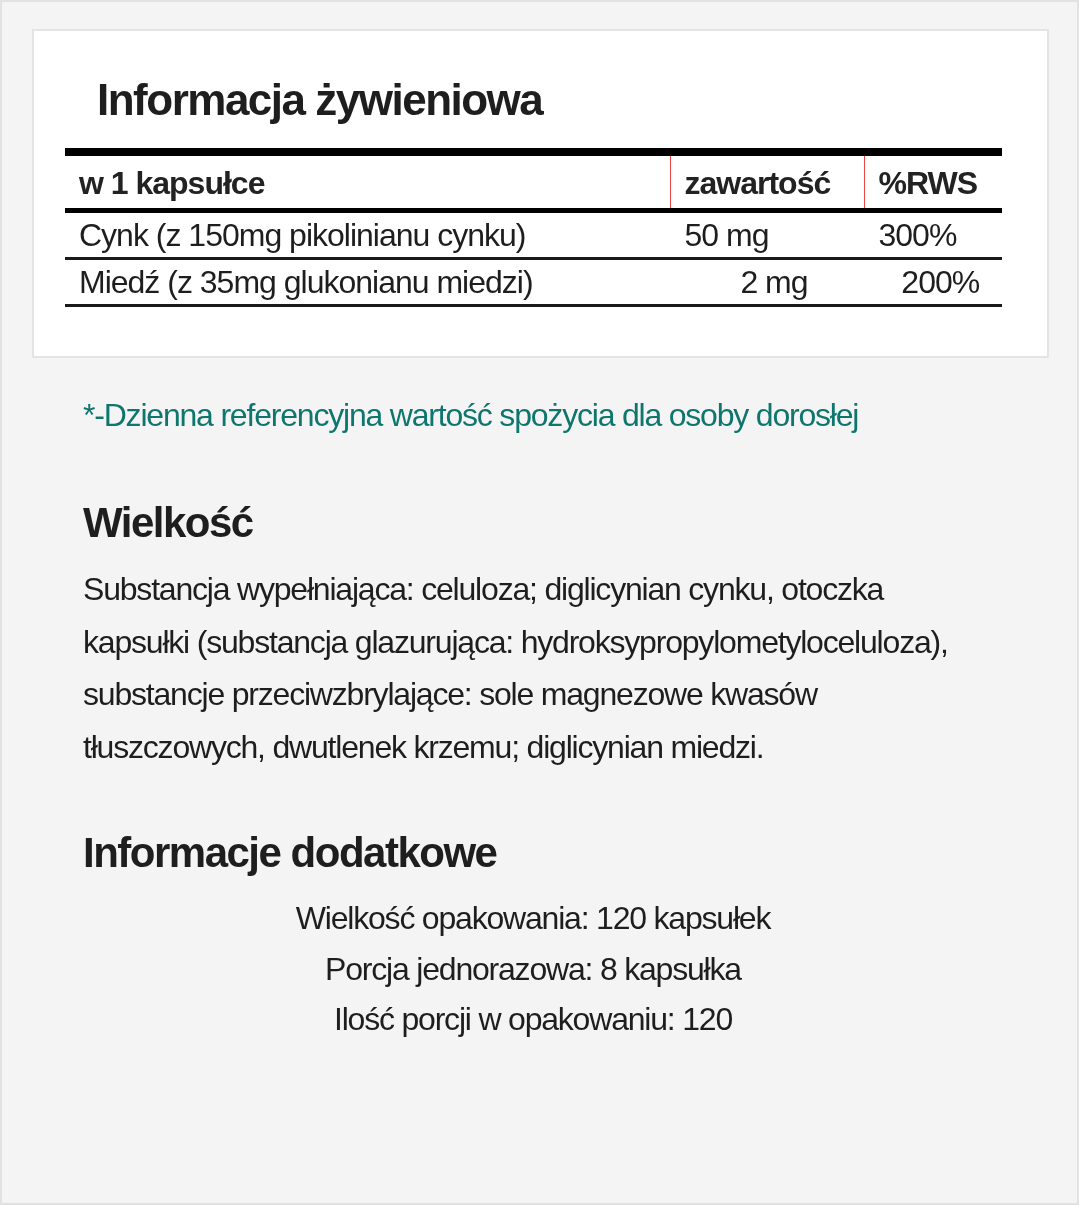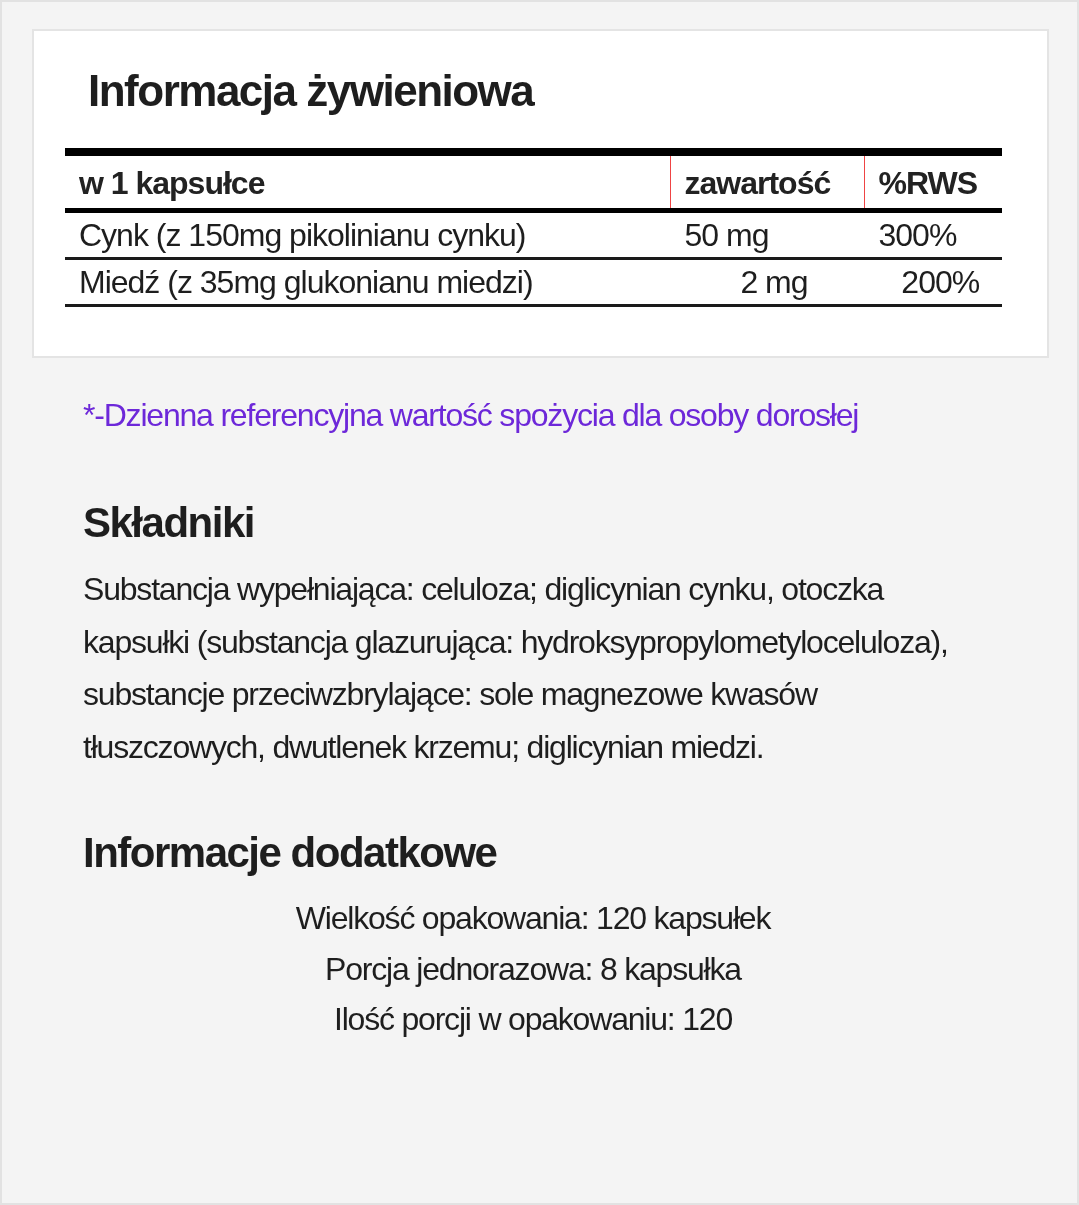--- a/index.html
+++ b/index.html
@@ -21,21 +21,21 @@
       width: 1017px;
       height: 329px;
       background: #ffffff;
       border: 2px solid #e4e4e4;
       box-sizing: border-box;
     }
     .nutrition-title {
       position: absolute;
       left: 54px;
       top: 34px;
-      margin: 0;
+      margin: 9px;
       font-size: 44px;
       font-weight: bold;
       letter-spacing: -1.5px;
       color: #1e1e1e;
       line-height: 52px;
     }
     table.nutrition-table {
       position: absolute;
       left: 31px;
       top: 117px;
@@ -76,21 +76,21 @@
       position: absolute;
       left: 81px;
       top: 388px;
       width: 900px;
     }
     .footnote {
       margin: 0;
       font-size: 32px;
       line-height: 51px;
       letter-spacing: -1.2px;
-      color: #6d28d9;
+      color: #0f766e;
     }
     .section-heading {
       margin: 0;
       font-size: 42px;
       font-weight: bold;
       letter-spacing: -1.5px;
       color: #1e1e1e;
       line-height: 52px;
     }
     .heading-ingredients { margin-top: 56px; }
@@ -144,21 +144,21 @@
         <td>2 mg</td>
         <td>200%</td>
       </tr>
     </tbody>
   </table>
 </div>
 
 <div class="content">
   <p class="footnote">*-Dzienna referencyjna wartość spożycia dla osoby dorosłej</p>
 
-  <h2 class="section-heading heading-ingredients">Składniki</h2>
+  <h2 class="section-heading heading-ingredients">Wielkość</h2>
   <p class="ingredients-text">Substancja wypełniająca: celuloza; diglicynian cynku, otoczka kapsułki (substancja glazurująca: hydroksypropylometyloceluloza), substancje przeciwzbrylające: sole magnezowe kwasów tłuszczowych, dwutlenek krzemu; diglicynian miedzi.</p>
 
   <h2 class="section-heading heading-additional">Informacje dodatkowe</h2>
   <ul class="additional-list">
     <li>Wielkość opakowania: 120 kapsułek</li>
     <li>Porcja jednorazowa: 8 kapsułka</li>
     <li>Ilość porcji w opakowaniu: 120</li>
   </ul>
 </div>
 

